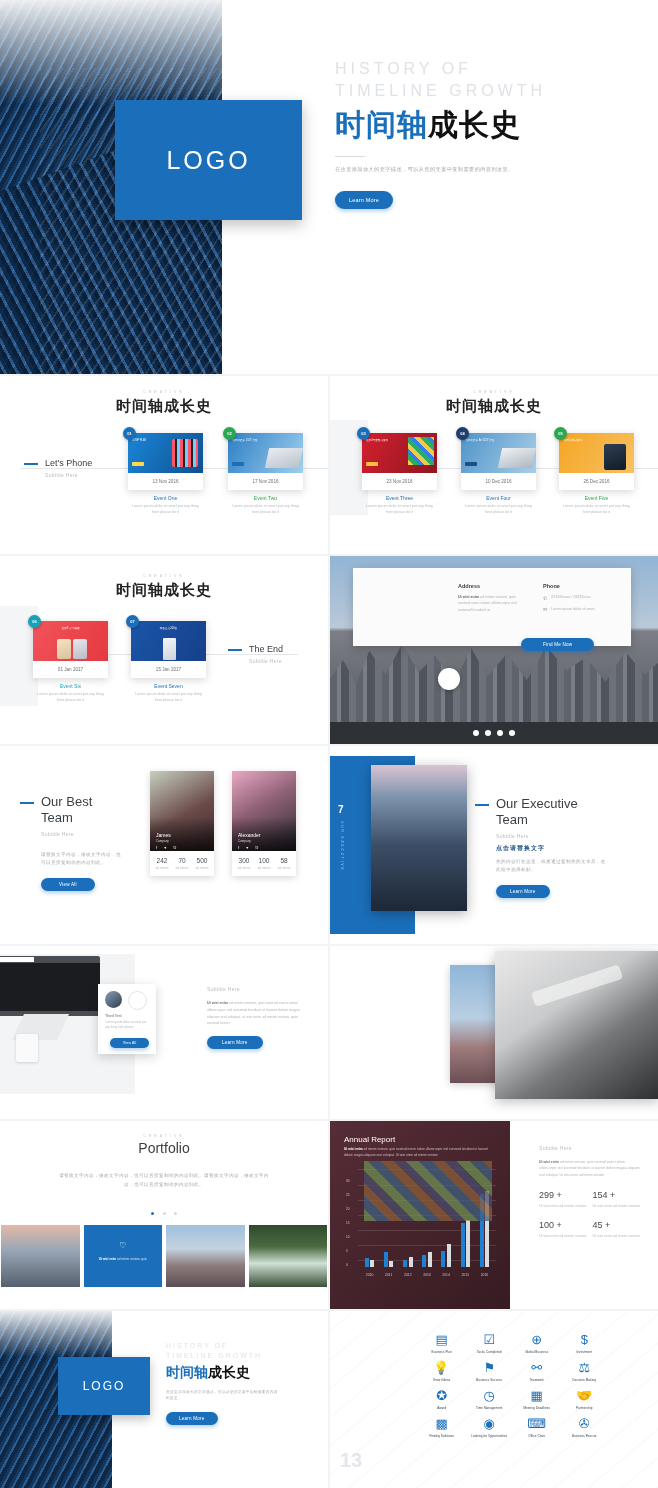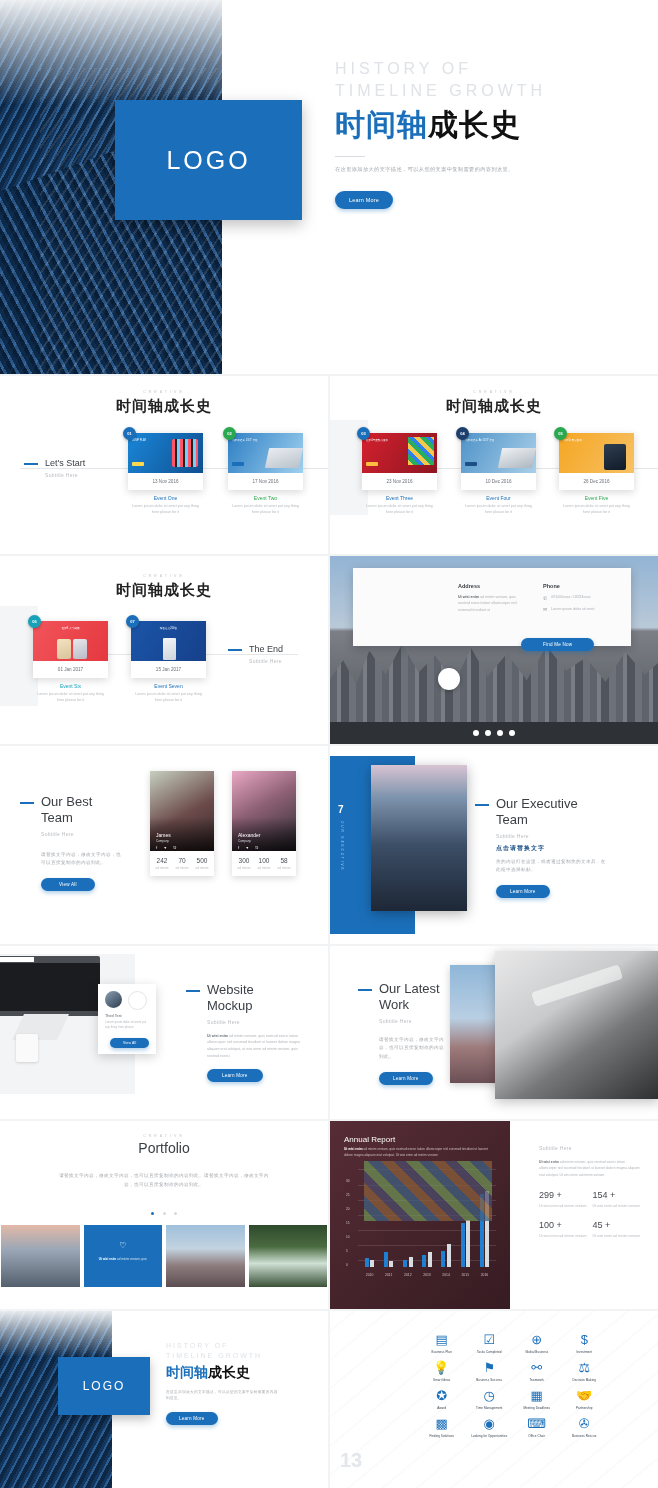--- a/index.html
+++ b/index.html
@@ -114,21 +114,21 @@
       <div class="body-cn cn" style="width:210px;font-size:5.2px;">在这里添加放大的文字描述，可以从您的文案中复制需要的内容到这里。</div>
       <div class="btn" style="margin-top:16px;padding:6px 14px;font-size:5.5px;">Learn More</div>
     </div>
   </div>
 
   <div class="slide" style="left:0;top:376px;width:328px;height:178px;">
     <div class="creative-kicker" style="margin-top:14px;">CREATIVE</div>
     <div class="sec-title cn" style="margin-top:3px;">时间轴成长史</div>
     <div class="tl-line" style="left:20px;right:0;top:92px;"></div>
     <div style="position:absolute;left:24px;top:82px;">
-      <div style="font-size:9px;color:#3a3f45;"><span class="dash"></span><span>Let's Start</span></div>
+      <div style="font-size:9px;color:#3a3f45;"><span class="dash"></span><span>Let's Phone</span></div>
       <div class="sub-here" style="margin-left:21px;">Subtitle Here</div>
     </div>
     <div style="position:absolute;left:128px;top:57px;">
       <div class="card" style="width:75px;">
         <div class="thumb" style="background:linear-gradient(120deg,#1a86d8,#0f4f8f);">
           <div class="tt">JUMP&nbsp;PLAY</div>
           <div class="chip" style="background:#ffd84d;"></div>
           <div style="position:absolute;right:5px;top:6px;width:26px;height:28px;background:repeating-linear-gradient(90deg,#ff5566 0 3px,#222 3px 5px,#6fd0ff 5px 8px);border-radius:2px;"></div>
         </div>
         <div class="tl-date" style="padding:6px 0;">13 Nov 2016</div>
@@ -370,42 +370,29 @@
     <div style="position:absolute;left:18px;top:68px;width:45px;height:26px;background:#e8eaec;transform:skewX(-25deg);"></div>
     <div style="position:absolute;left:16px;top:88px;width:22px;height:28px;background:#fafafa;border-radius:2px;box-shadow:0 1px 3px rgba(0,0,0,.15);"></div>
     <div style="position:absolute;left:98px;top:38px;width:58px;height:70px;background:#fff;box-shadow:0 3px 10px rgba(0,0,0,.18);">
       <div style="position:absolute;left:7px;top:7px;width:17px;height:17px;border-radius:50%;background:linear-gradient(140deg,#8aa0b5,#2c3b4c);"></div>
       <div style="position:absolute;left:30px;top:7px;width:17px;height:17px;border-radius:50%;border:1.5px solid #e2e5e8;"></div>
       <div style="position:absolute;left:7px;top:30px;font-size:3.8px;color:#5e636a;">Third Test</div>
       <div style="position:absolute;left:7px;top:36px;width:42px;font-size:3px;color:#b6babf;line-height:1.8;">Lorem ipsum dolor sit amet put any thing here please</div>
       <div class="btn" style="position:absolute;left:12px;top:54px;padding:3px 13px;font-size:3.4px;">View All</div>
     </div>
     <div style="position:absolute;left:186px;top:36px;width:130px;">
-      <div class="hd-title">
-        <span class="dash"></span><span>Website</span><br>
-        <span style="margin-left:21px;display:inline-block;">Mockup</span>
-      </div>
       <div class="sub-here" style="margin-left:21px;">Subtitle Here</div>
       <div style="margin-left:21px;margin-top:8px;width:100px;font-size:3.6px;line-height:1.9;color:#b0b4b9;">
         <b style="color:#6a6f75;">Ut wisi enim</b> <span>ad minim veniam, quis nostrud exerci tation ullamcorper nisl euismod tincidunt ut laoreet dolore magna aliquam erat volutpat, ut wisi enim ad minim veniam, quis nostrud exerci</span>
       </div>
       <div class="btn" style="margin-left:21px;margin-top:9px;padding:4px 15px;">Learn More</div>
     </div>
   </div>
 
   <div class="slide" style="left:330px;top:946px;width:328px;height:173px;">
-    <div style="position:absolute;left:28px;top:35px;width:90px;">
-      <div class="hd-title">
-        <span class="dash"></span><span>Our Latest</span><br>
-        <span style="margin-left:21px;display:inline-block;">Work</span>
-      </div>
-      <div class="sub-here" style="margin-left:21px;">Subtitle Here</div>
-      <div class="body-cn cn" style="margin-left:21px;margin-top:12px;width:68px;">请替换文字内容，修改文字内容，也可以直接复制你的内容到此。</div>
-      <div class="btn" style="margin-left:21px;margin-top:10px;padding:4px 14px;">Learn More</div>
-    </div>
     <div style="position:absolute;left:120px;top:19px;width:53px;height:118px;box-shadow:0 2px 8px rgba(0,0,0,.2);
          background:linear-gradient(to bottom,#8fb6d8 0%,#b9cfe3 45%,#9e7b7b 70%,#6b4f55 100%);"></div>
     <div style="position:absolute;left:165px;top:5px;width:165px;height:148px;box-shadow:0 3px 12px rgba(0,0,0,.25);
          background:linear-gradient(145deg,#e9e9ea 0%,#c9cacb 38%,#77787a 62%,#2d2e30 100%);">
       <div style="position:absolute;left:22%;top:18%;width:56%;height:10%;background:rgba(255,255,255,.55);transform:rotate(-18deg);border-radius:4px;"></div>
     </div>
   </div>
 
   <div class="slide" style="left:0;top:1121px;width:328px;height:188px;">
     <div class="creative-kicker" style="margin-top:13px;">CREATIVE</div>

